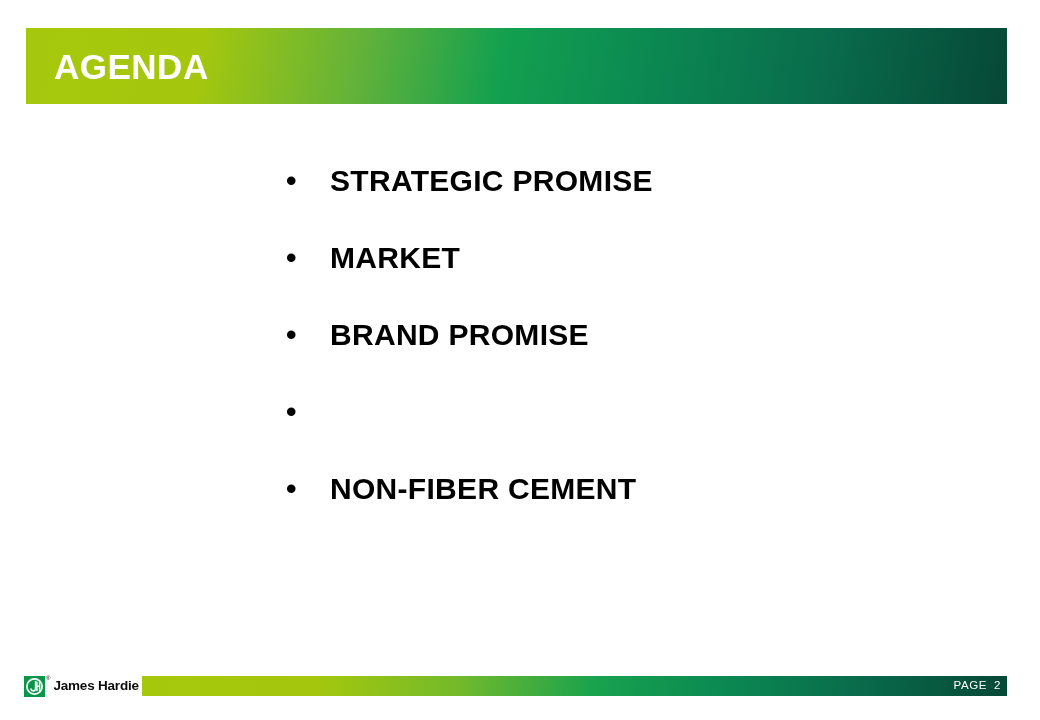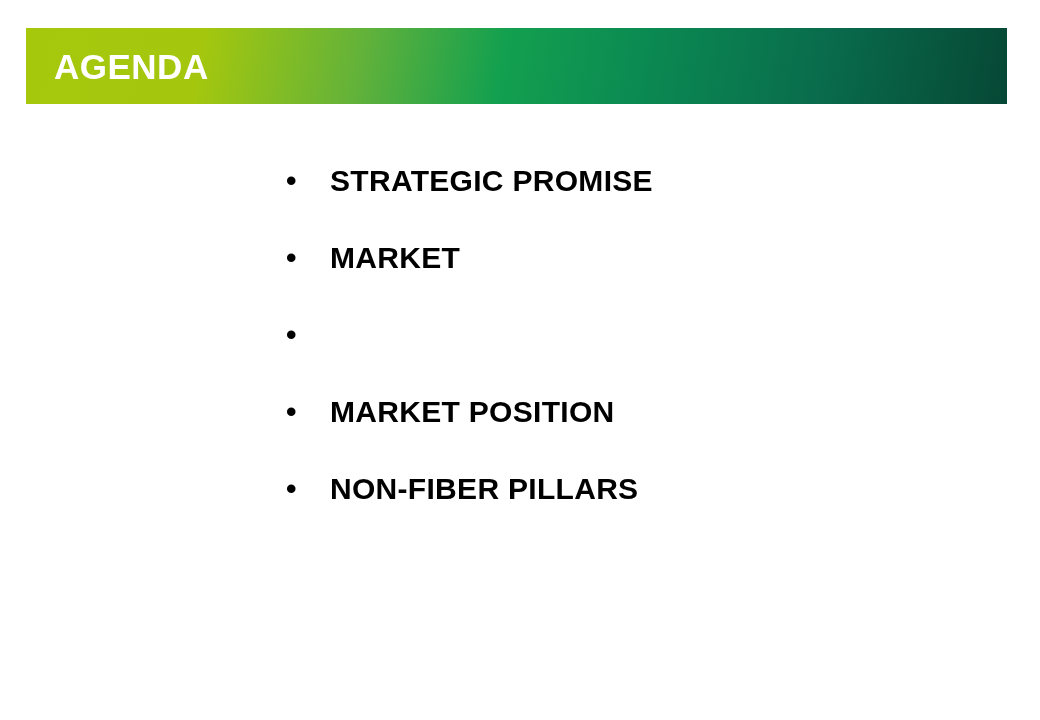--- a/index.html
+++ b/index.html
@@ -175,28 +175,50 @@
       <span class="bullet-text">STRATEGIC PROMISE</span>
     </li>
 
     <li class="bullet-item">
       <span class="bullet-marker">•</span>
       <span class="bullet-text">MARKET</span>
     </li>
 
     <li class="bullet-item">
       <span class="bullet-marker">•</span>
-    </li>
-
-    <li class="bullet-item">
-      <span class="bullet-marker">•</span>
-      <span class="bullet-text">MARKET POSITION</span>
-    </li>
-
-    <li class="bullet-item">
-      <span class="bullet-marker">•</span>
-      <span class="bullet-text">NON-FIBER PILLARS</span>
+      <span class="bullet-text">BRAND PROMISE</span>
+    </li>
+
+    <li class="bullet-item">
+      <span class="bullet-marker">•</span>
+    </li>
+
+    <li class="bullet-item">
+      <span class="bullet-marker">•</span>
+      <span class="bullet-text">NON-FIBER CEMENT</span>
     </li>
 
   </ul>
 
+  <div class="footer">
+
+    <div class="logo-block">
+      <span class="logo-mark">
+        <svg width="21" height="21" viewBox="0 0 21 21" aria-hidden="true">
+          <rect x="0" y="0" width="21" height="21" fill="#0a9648"></rect>
+          <circle cx="10.5" cy="10.5" r="7.6" fill="none" stroke="#ffffff" stroke-width="1.7"></circle>
+          <path d="M11.6 5.6 L11.6 12.6 Q11.6 14.9 9.2 14.9 Q7.3 14.9 7.0 13.1" fill="none" stroke="#ffffff" stroke-width="1.6" stroke-linecap="round"></path>
+          <path d="M12.9 6.2 L12.9 14.6 M12.9 10.3 L15.6 10.3 M15.6 6.2 L15.6 14.6" fill="none" stroke="#ffffff" stroke-width="1.5" stroke-linecap="round"></path>
+        </svg>
+      </span>
+      <span class="logo-reg">®</span>
+      <span class="logo-text">James Hardie</span>
+    </div>
+
+    <div class="footer-bar">
+      <div class="page-label">
+        <span>PAGE</span><span class="page-num">2</span>
+      </div>
+    </div>
+
+  </div>
 
 </div>
 
 </body></html>

